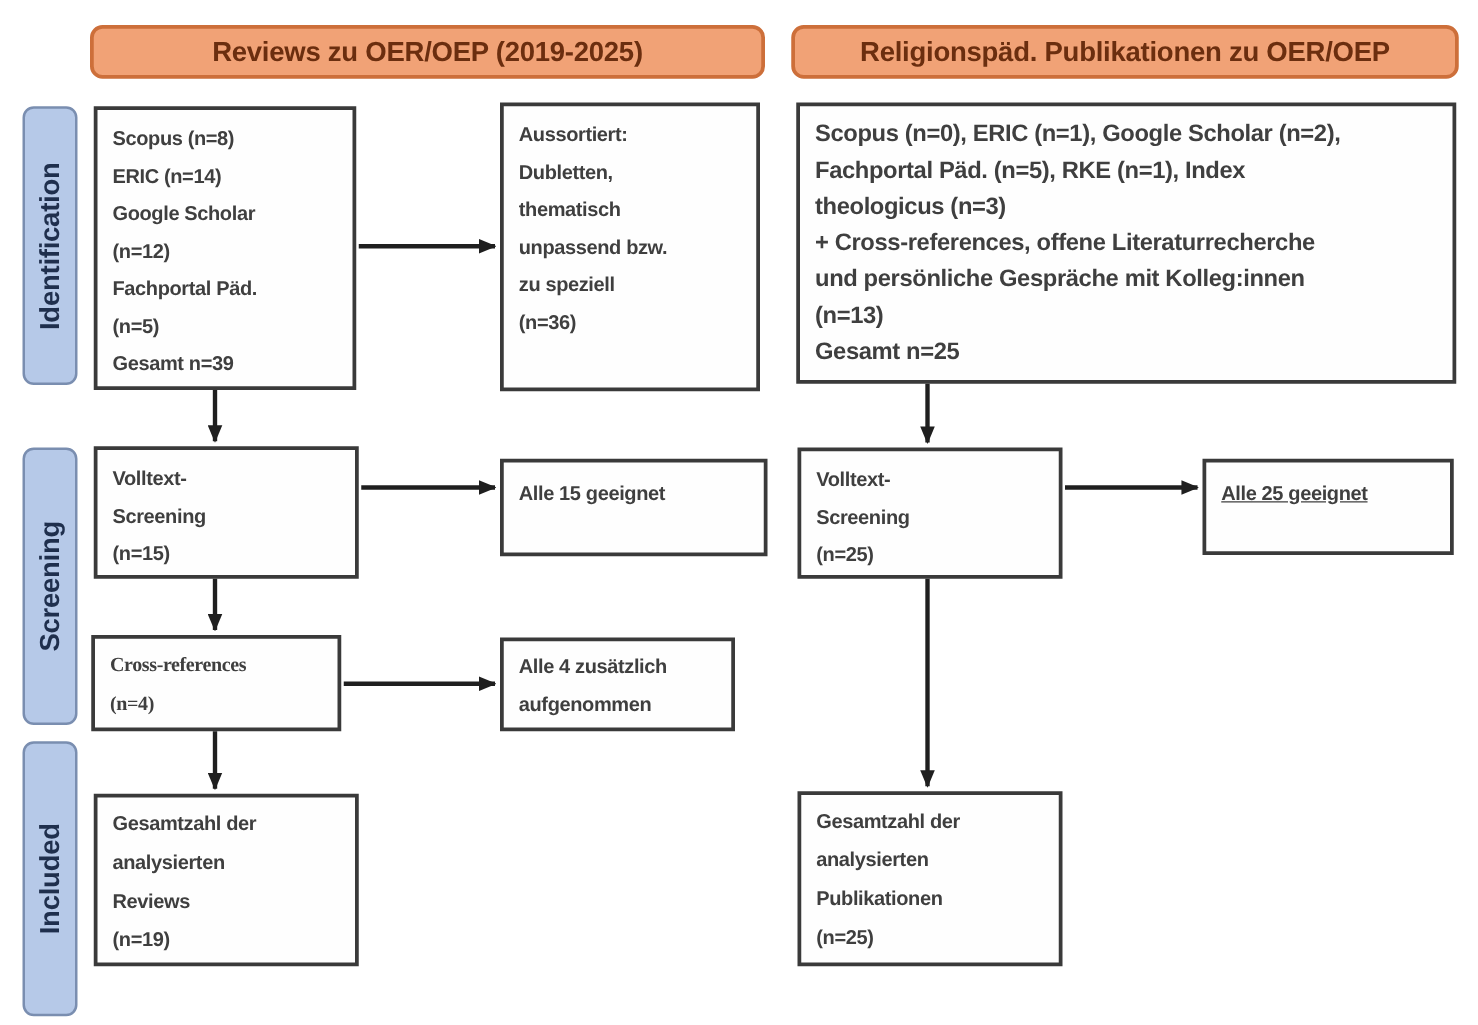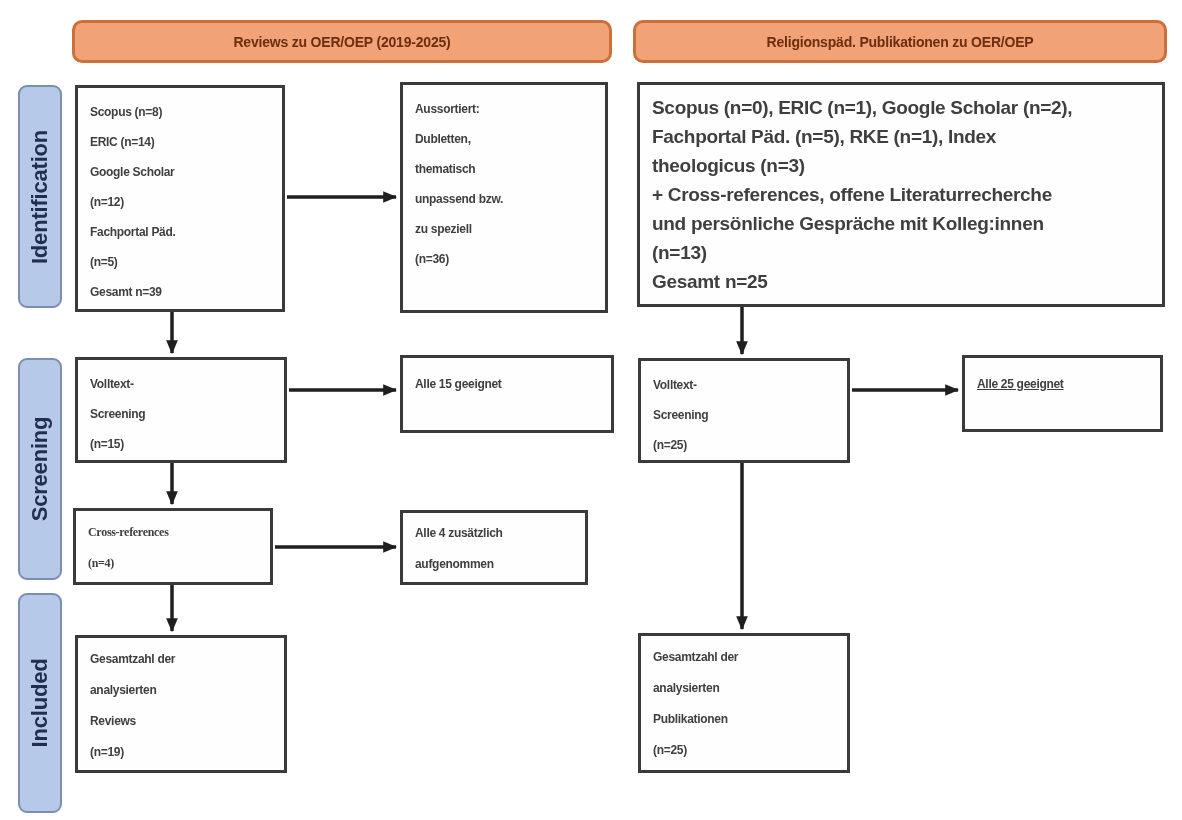--- a/index.html
+++ b/index.html
@@ -9,39 +9,39 @@
   }
   html,body{margin:0;padding:0;background:var(--bg);}
   #canvas{
     position:relative;width:1182px;height:820px;background:var(--bg);
     overflow:hidden;font-family:"Liberation Sans",sans-serif;
   }
   .col-header{
     position:absolute;display:flex;align-items:center;justify-content:center;
     background:var(--header-fill);border:3px solid var(--header-border);
     border-radius:10px;color:var(--header-text);
-    font-size:14px;font-weight:bold;letter-spacing:-0.2px;box-sizing:border-box;
+    font-size:22px;font-weight:bold;letter-spacing:-0.2px;box-sizing:border-box;
   }
   .stage{
     position:absolute;display:flex;align-items:center;justify-content:center;
     background:var(--stage-fill);border:2.5px solid var(--stage-border);
     border-radius:9px;box-sizing:border-box;
   }
   .stage span{
     transform:rotate(-90deg);white-space:nowrap;color:var(--stage-text);
     font-size:22px;font-weight:bold;letter-spacing:-0.2px;
   }
   .box{
     position:absolute;background:#fefefe;border:3px solid var(--box-border);
-    color:var(--box-text);font-size:12px;line-height:30px;font-weight:bold;
+    color:var(--box-text);font-size:16px;line-height:30px;font-weight:bold;
     letter-spacing:-0.3px;padding:9px 12px;box-sizing:border-box;
     white-space:pre-line;overflow:hidden;
   }
   .box.wide{font-size:19px;line-height:29px;padding:8px 12px;}
-  .box.result{padding-top:11px;}
+  .box.result{padding-top:11px;margin-top:12px;}
   svg.arrows{position:absolute;left:0;top:0;pointer-events:none;}
   svg.arrows line{stroke:var(--arrow);stroke-width:3.5;}
 </style>
 </head>
 <body>
 
 <div id="canvas">
 
   <div class="col-header" style="left:72px;top:20px;width:540px;height:43px;">Reviews zu OER/OEP (2019-2025)</div>
   <div class="col-header" style="left:633px;top:20px;width:534px;height:43px;">Religionspäd. Publikationen zu OER/OEP</div>

